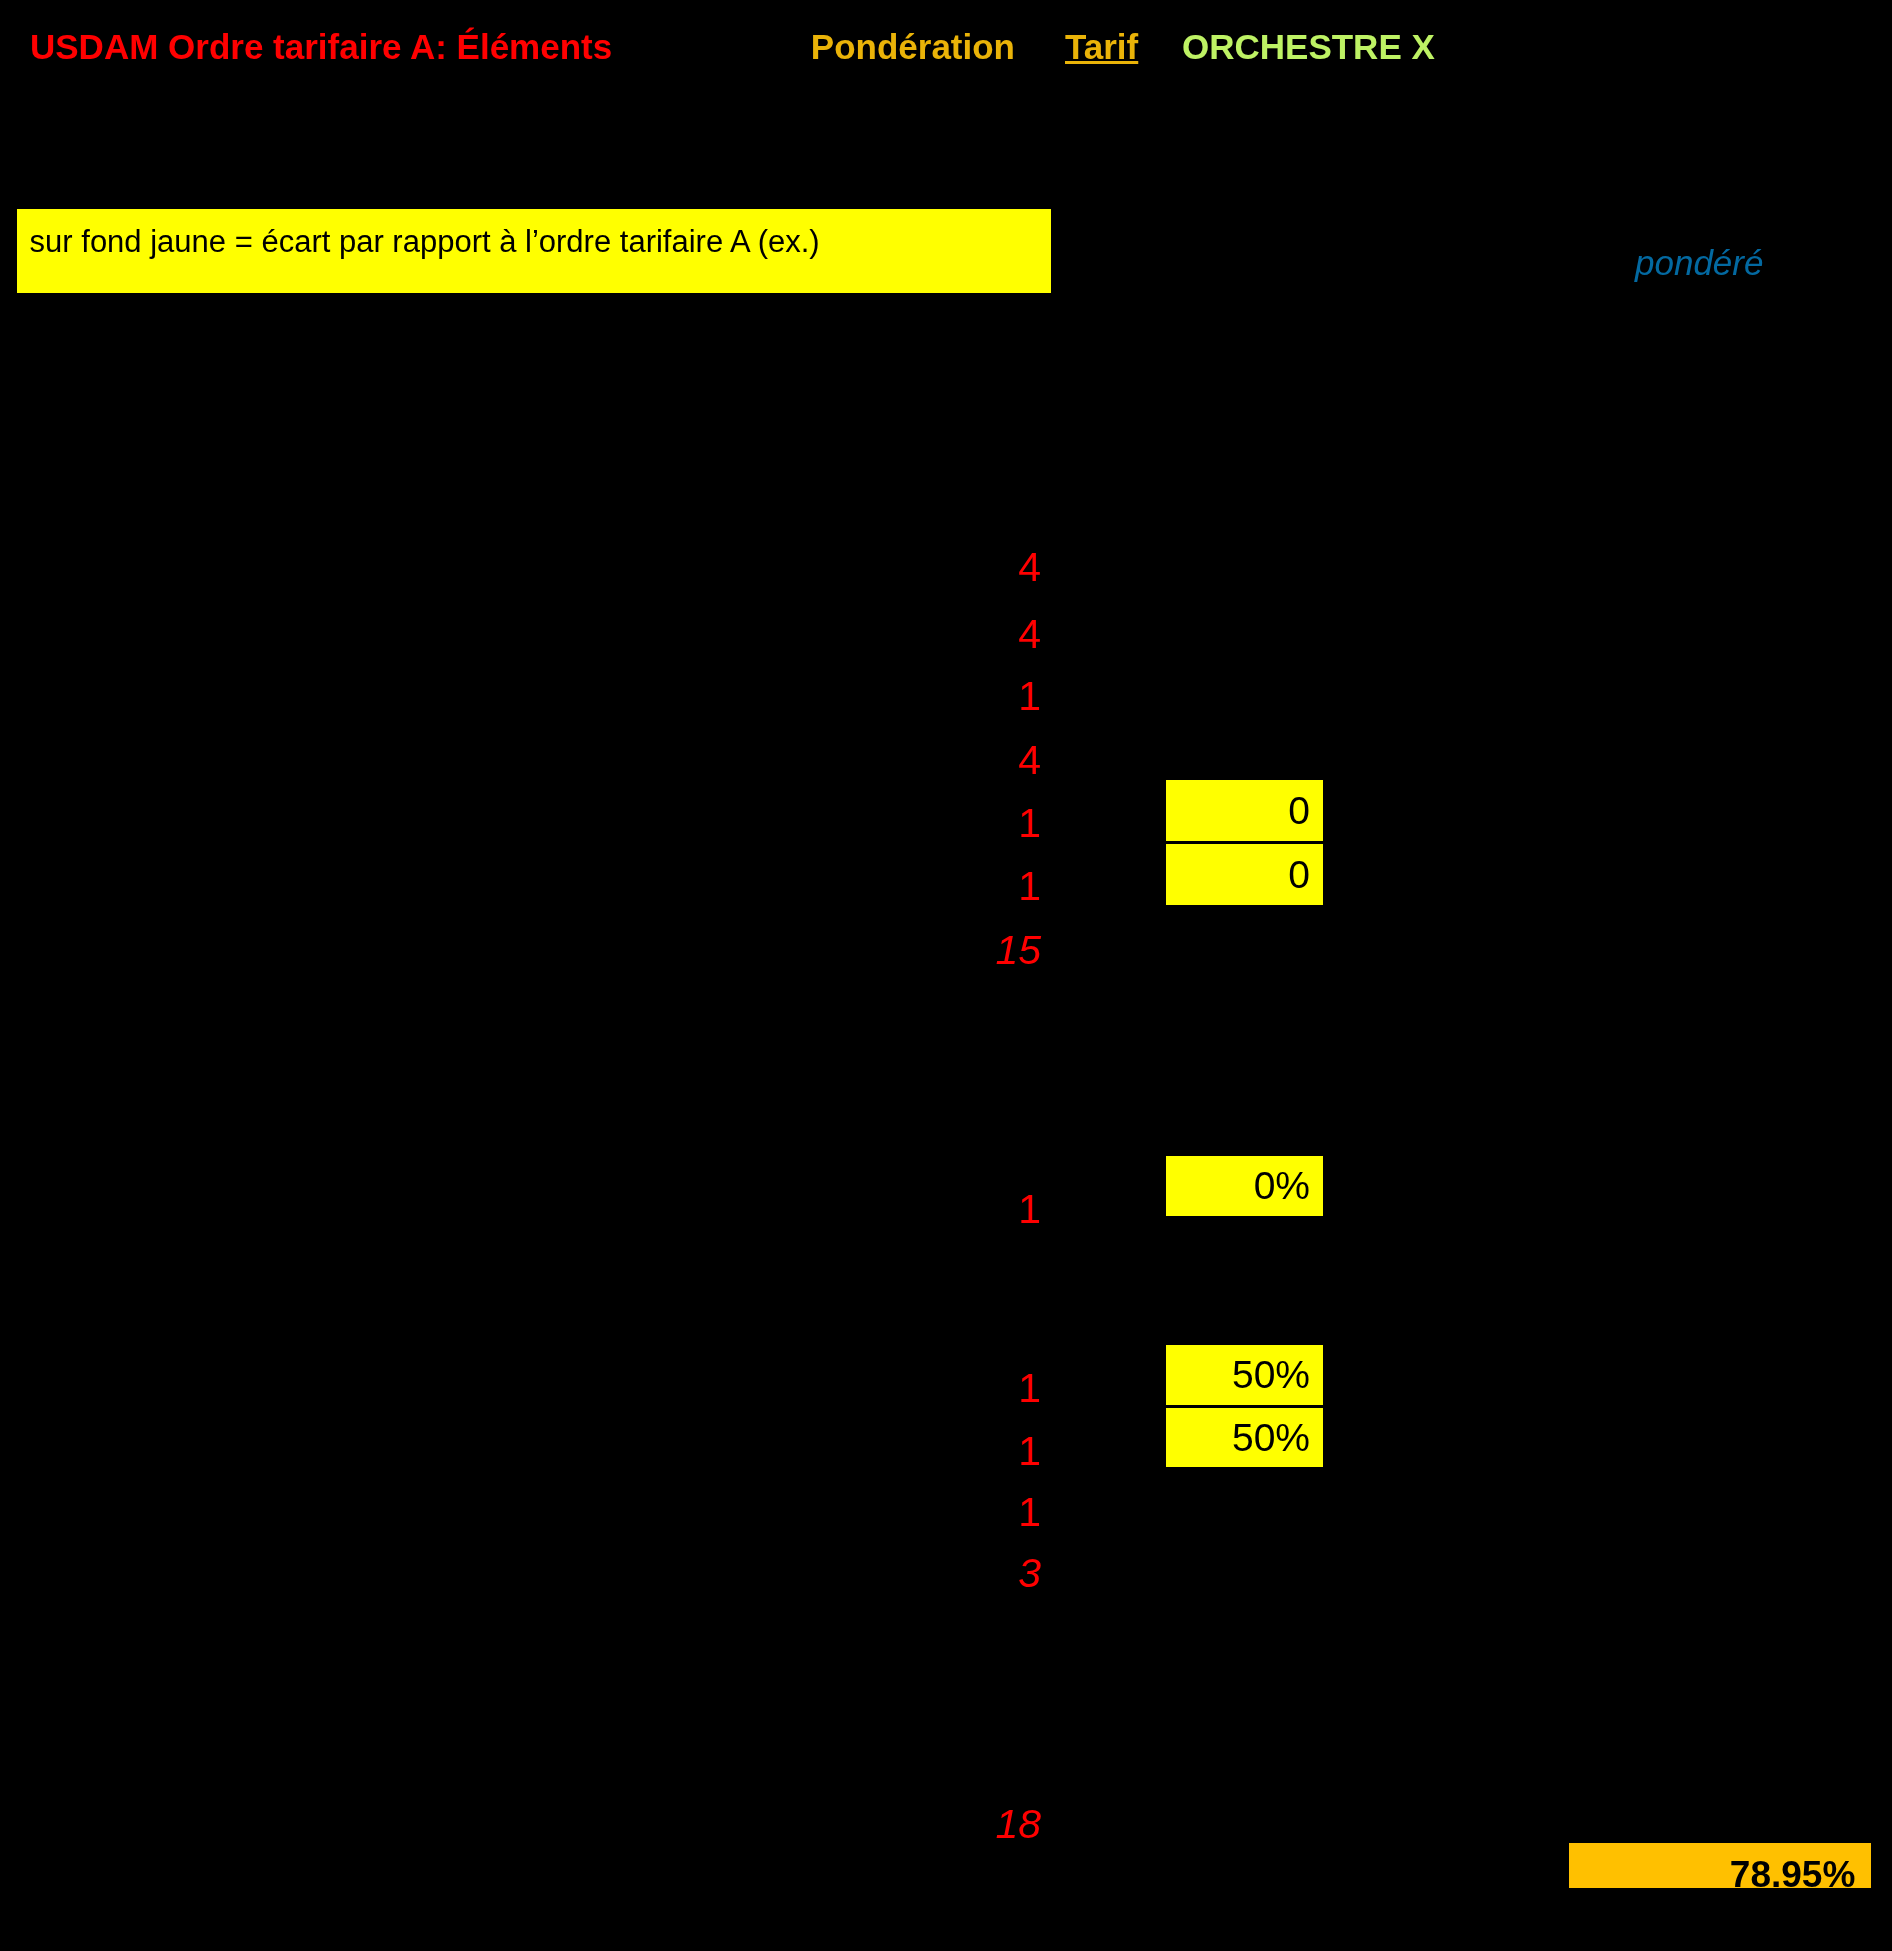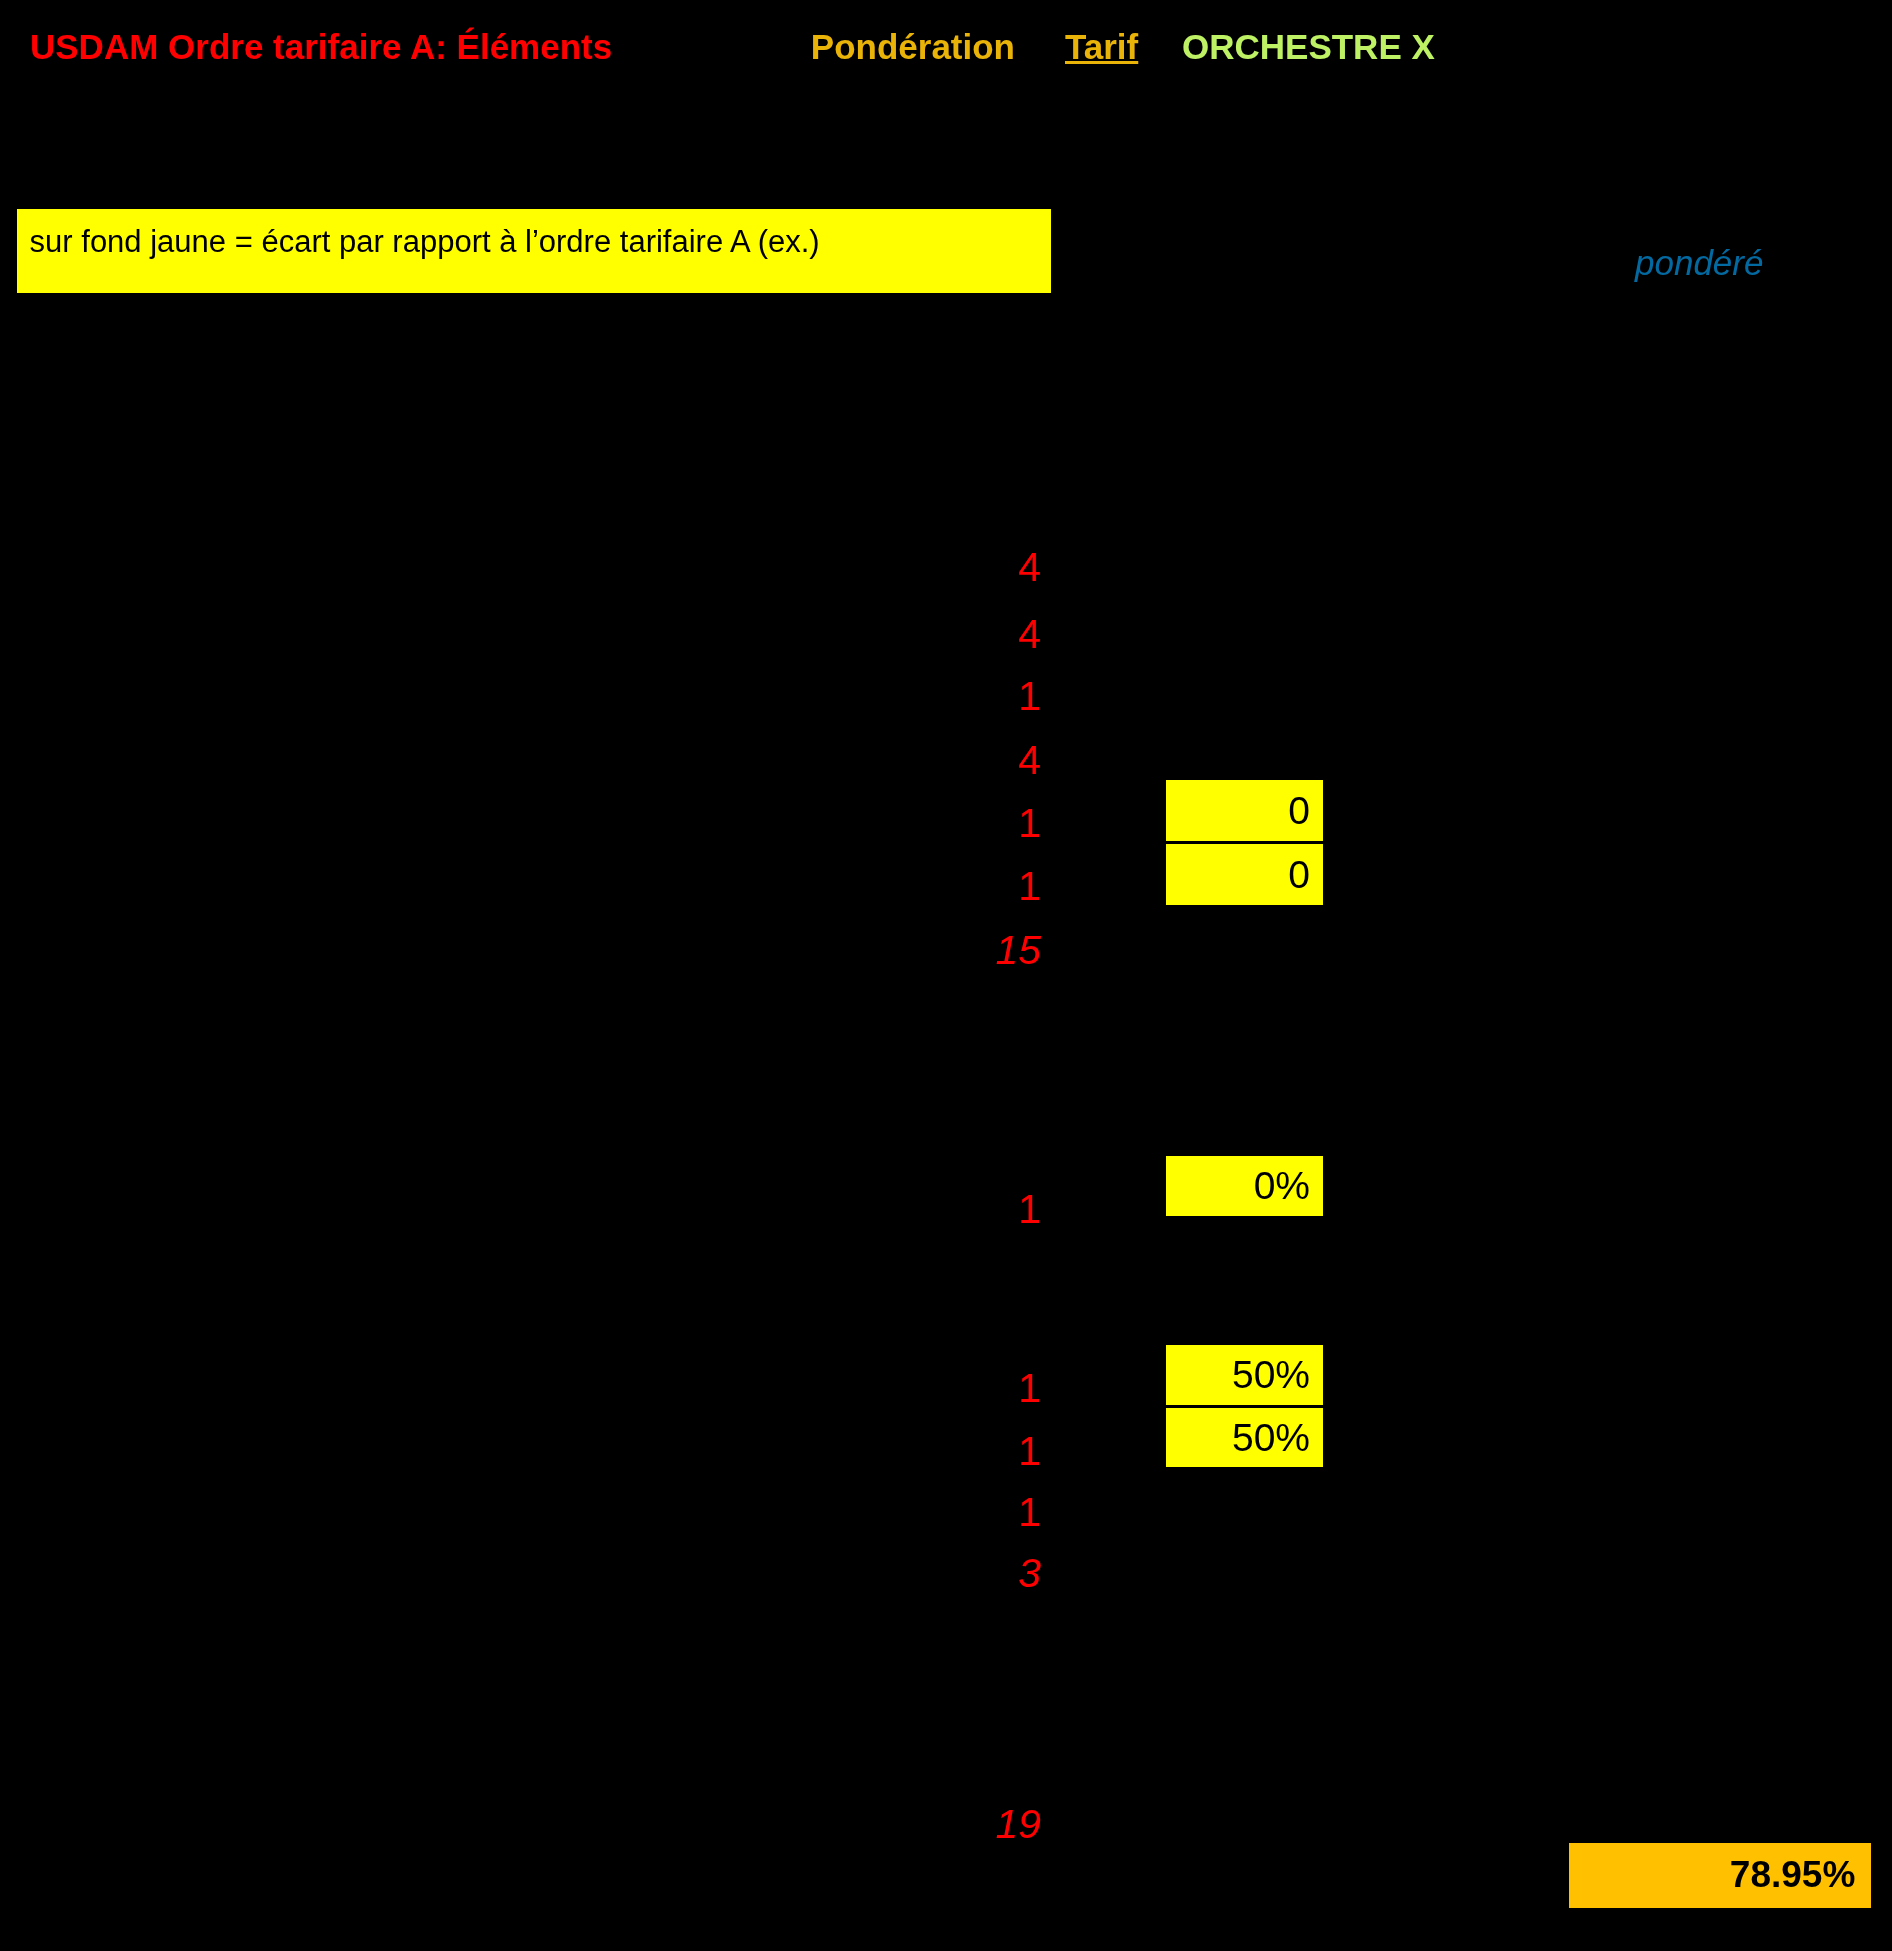--- a/index.html
+++ b/index.html
@@ -49,21 +49,21 @@
   
   .ycell{
     left:1166px; width:157px;
     background:#FFFF00; color:#000;
     font-size:39px; text-align:right;
     padding-right:13px; box-sizing:border-box;
     white-space:nowrap;
   }
   
   .total-cell{
-    left:1569px; top:1843px; width:302px; height:65px;
+    left:1569px; top:1843px; width:302px; height:45px;
     background:#FFC000; color:#000;
     font-weight:bold; font-size:37px; line-height:63px;
     text-align:right; padding-right:15.7px; box-sizing:border-box;
     white-space:nowrap;
   }
 </style>
 </head>
 <body>
 
 <div id="canvas">
@@ -82,21 +82,21 @@
   <div class="abs pnum" style="top:676px">1</div>
   <div class="abs pnum" style="top:740px">4</div>
   <div class="abs pnum" style="top:803px">1</div>
   <div class="abs pnum" style="top:866px">1</div>
   <div class="abs pnum it" style="top:930px">15</div>
   <div class="abs pnum" style="top:1189px">1</div>
   <div class="abs pnum" style="top:1368px">1</div>
   <div class="abs pnum" style="top:1431px">1</div>
   <div class="abs pnum" style="top:1492px">1</div>
   <div class="abs pnum it" style="top:1553px">3</div>
-  <div class="abs pnum it" style="top:1804px">19</div>
+  <div class="abs pnum it" style="top:1804px">18</div>
 
   <div class="abs ycell" style="top:780px;  height:61px; line-height:61px;">0</div>
   <div class="abs ycell" style="top:844px;  height:61px; line-height:61px;">0</div>
   <div class="abs ycell" style="top:1156px; height:60px; line-height:60px;">0%</div>
   <div class="abs ycell" style="top:1345px; height:60px; line-height:60px;">50%</div>
   <div class="abs ycell" style="top:1408px; height:59px; line-height:59px;">50%</div>
 
   <div class="abs total-cell">78.95%</div>
 
 </div>

